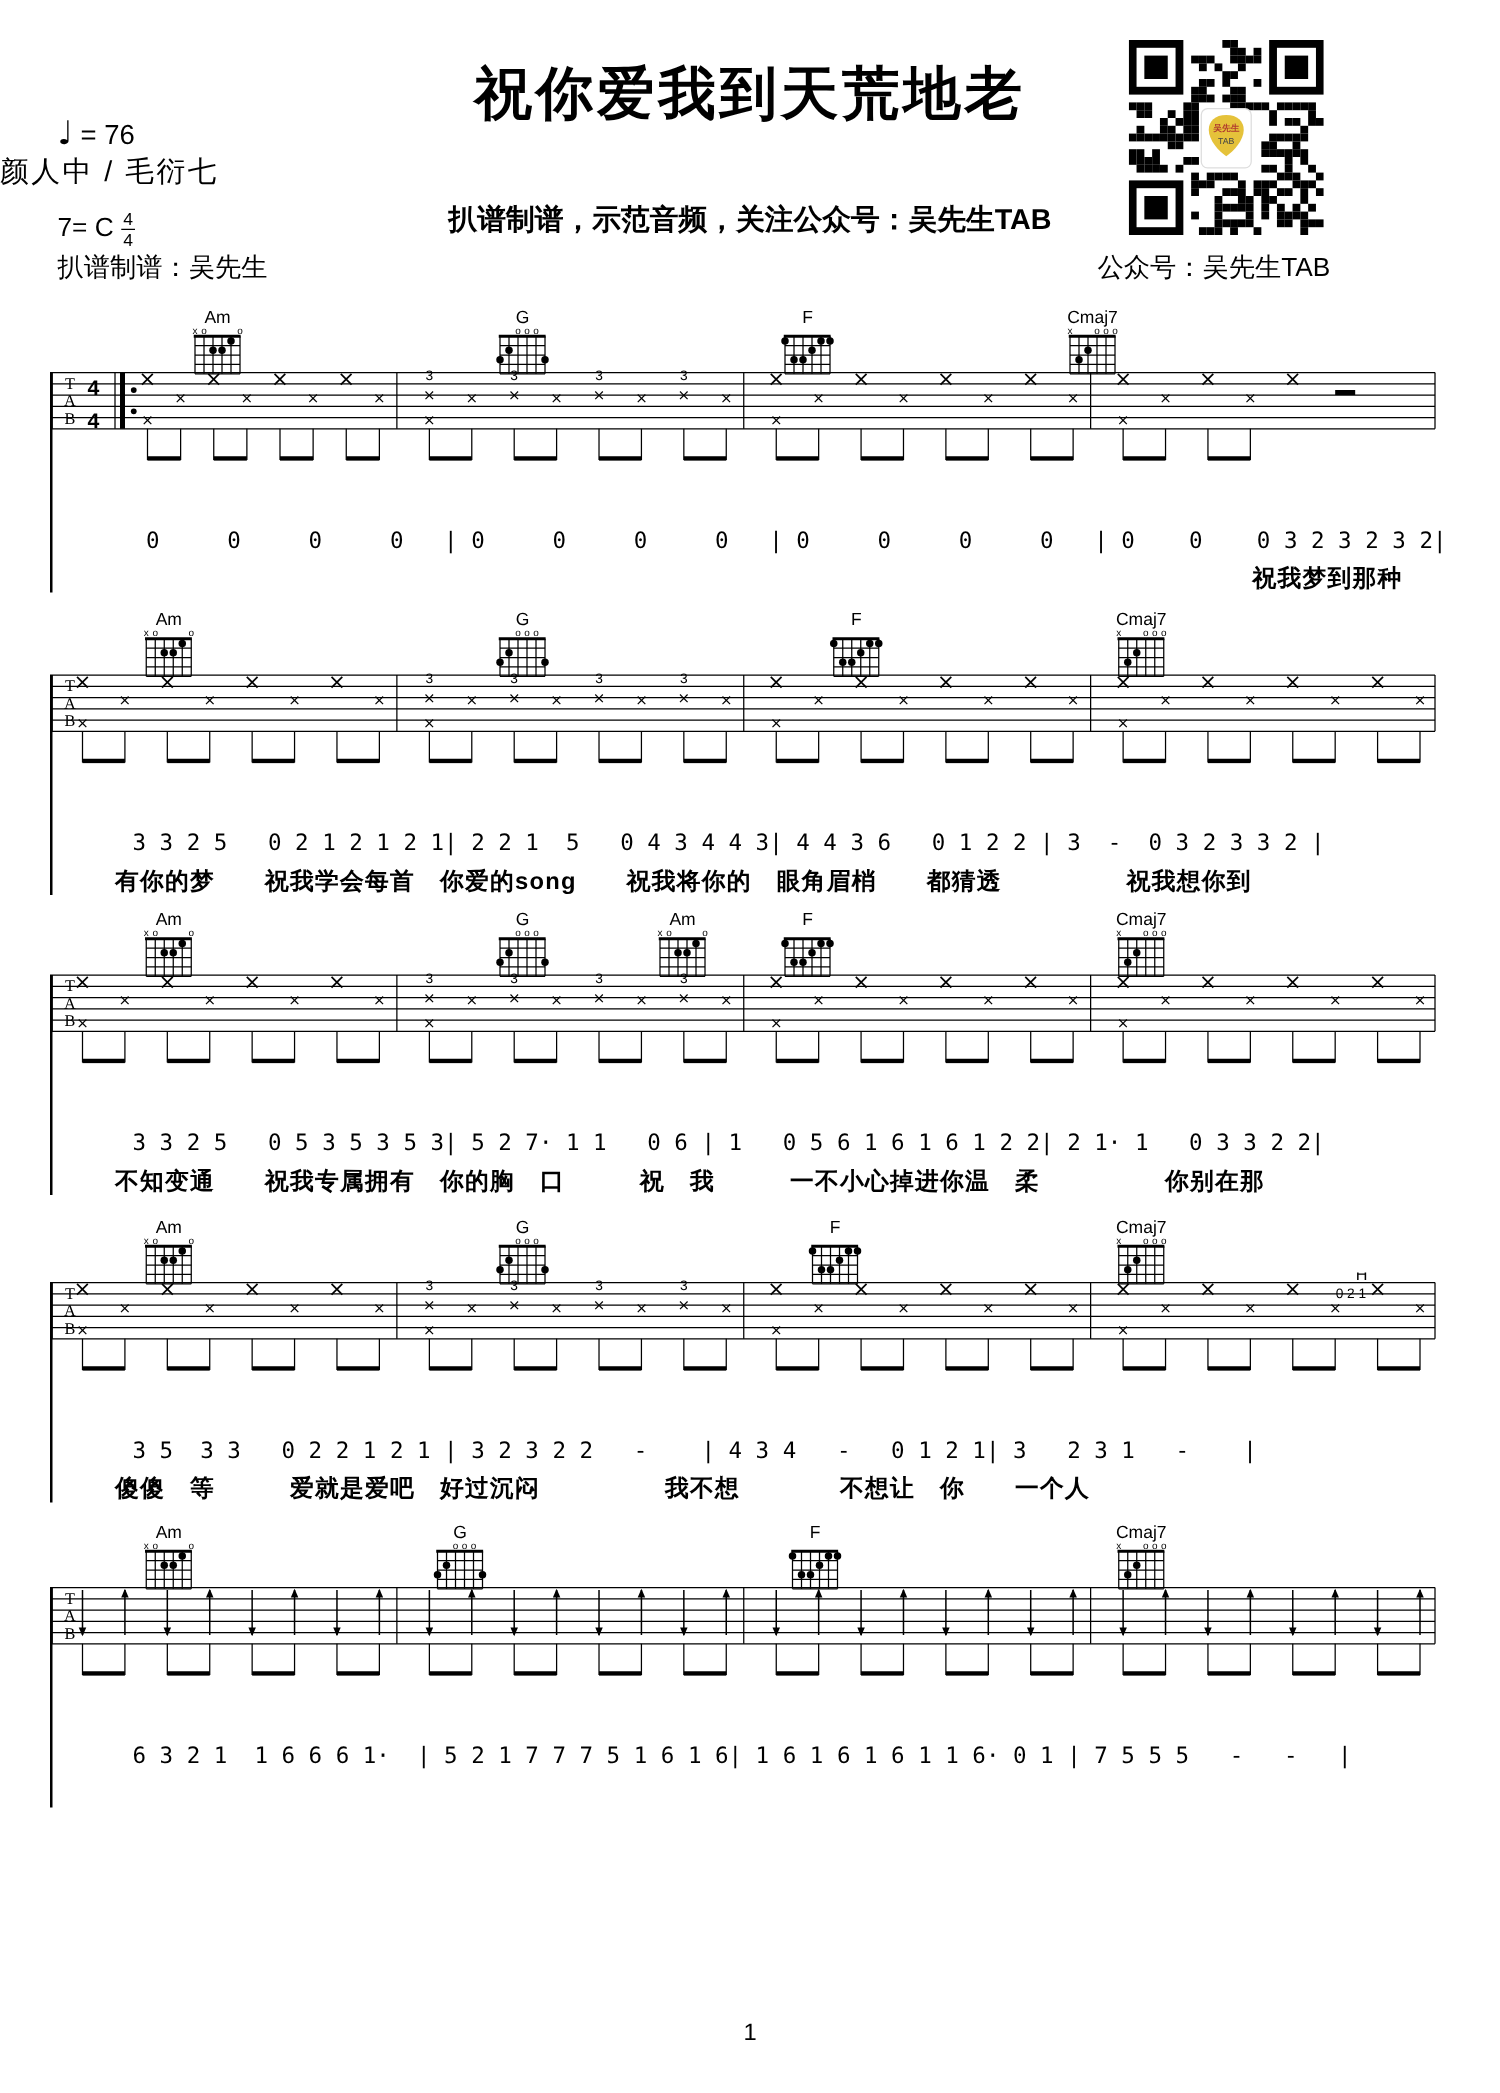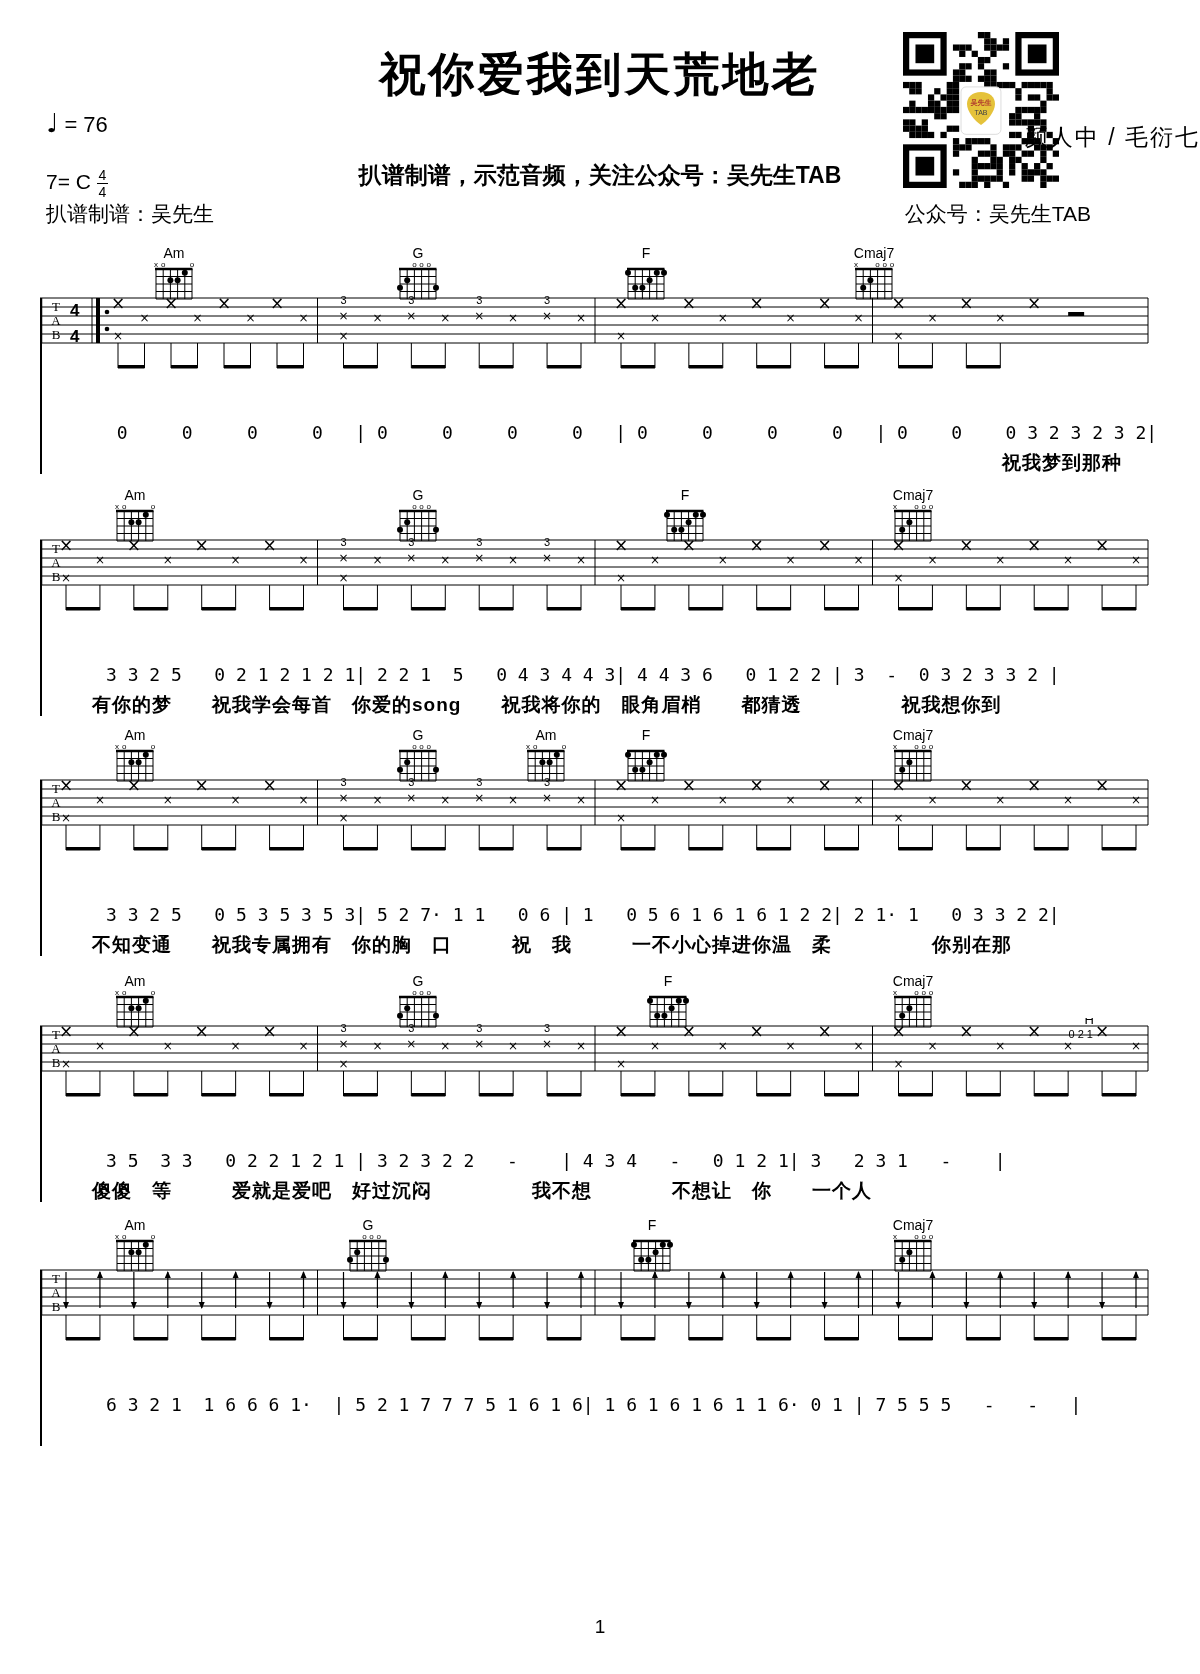--- a/index.html
+++ b/index.html
@@ -1,33 +1,33 @@
 <!DOCTYPE html>
 <html><head>
 <meta charset="utf-8">
 <style>
   html,body{margin:0;padding:0;}
   body{width:1200px;height:1674px;background:#ffffff;position:relative;
        font-family:"Liberation Sans",sans-serif;color:#000;overflow:hidden;}
   svg{fill:#000;}
   .title{position:absolute;top:44px;left:0;width:100%;text-align:center;
          font-size:46px;font-weight:bold;letter-spacing:3px;}
-  .tempo{position:absolute;left:46px;top:108px;font-size:22px;text-align:center;}
+  .tempo{position:absolute;left:46px;top:92px;font-size:22px;text-align:center;}
   .note-glyph{font-size:26px;font-family:"DejaVu Sans",sans-serif;}
-  .artists{position:absolute;top:122px;left:0;width:100%;text-align:right;
+  .artists{position:absolute;top:122px;left:0;width:100%;text-align:left;
            font-size:23px;letter-spacing:2px;}
   .promo{position:absolute;top:160px;left:0;width:100%;text-align:center;
          font-size:23px;font-weight:bold;}
   .keysig{position:absolute;left:46px;top:168px;font-size:21px;}
   .frac{display:inline-flex;flex-direction:column;align-items:center;
         font-size:14px;line-height:1;vertical-align:middle;margin-left:6px;}
   .fracline{width:11px;height:1px;background:#000;margin:1px 0;}
   .transcriber{position:absolute;left:46px;top:200px;font-size:21px;}
   .qr{position:absolute;left:903px;top:32px;width:156px;height:156px;}
-  .qr-caption{position:absolute;left:878px;top:200px;width:240px;text-align:center;font-size:21px;}
+  .qr-caption{position:absolute;left:878px;top:200px;width:240px;text-align:left;font-size:21px;}
   .system{position:absolute;left:40px;width:1112px;height:242px;}
   .chordrow{position:absolute;top:0;left:0;right:0;height:52px;}
   .chord{position:absolute;top:0;}
   .staff{position:absolute;top:44px;left:0;}
   .jianpu{position:absolute;top:176px;left:66px;font-family:"DejaVu Sans Mono",monospace;
           font-size:18px;white-space:pre;}
   .lyrics{position:absolute;top:204px;left:52px;font-size:19px;white-space:pre;
           font-weight:bold;letter-spacing:1px;}
   .lyrics.right{left:auto;right:30px;}
   .tallline{position:absolute;left:0;top:52px;height:176px;width:1.5px;background:#000;}

